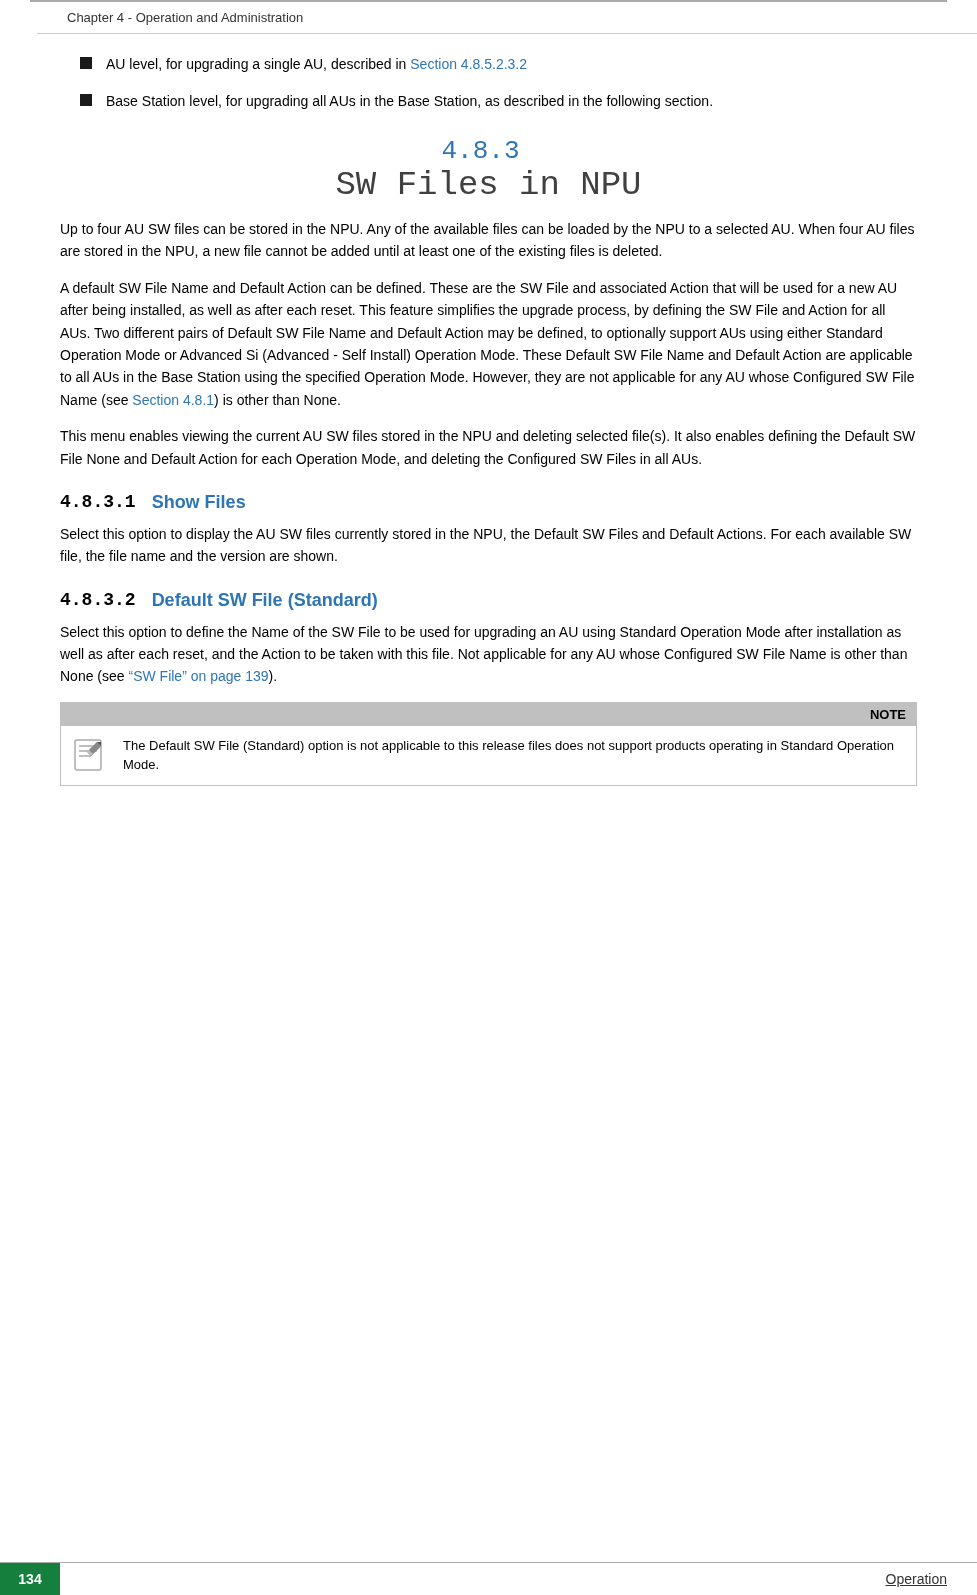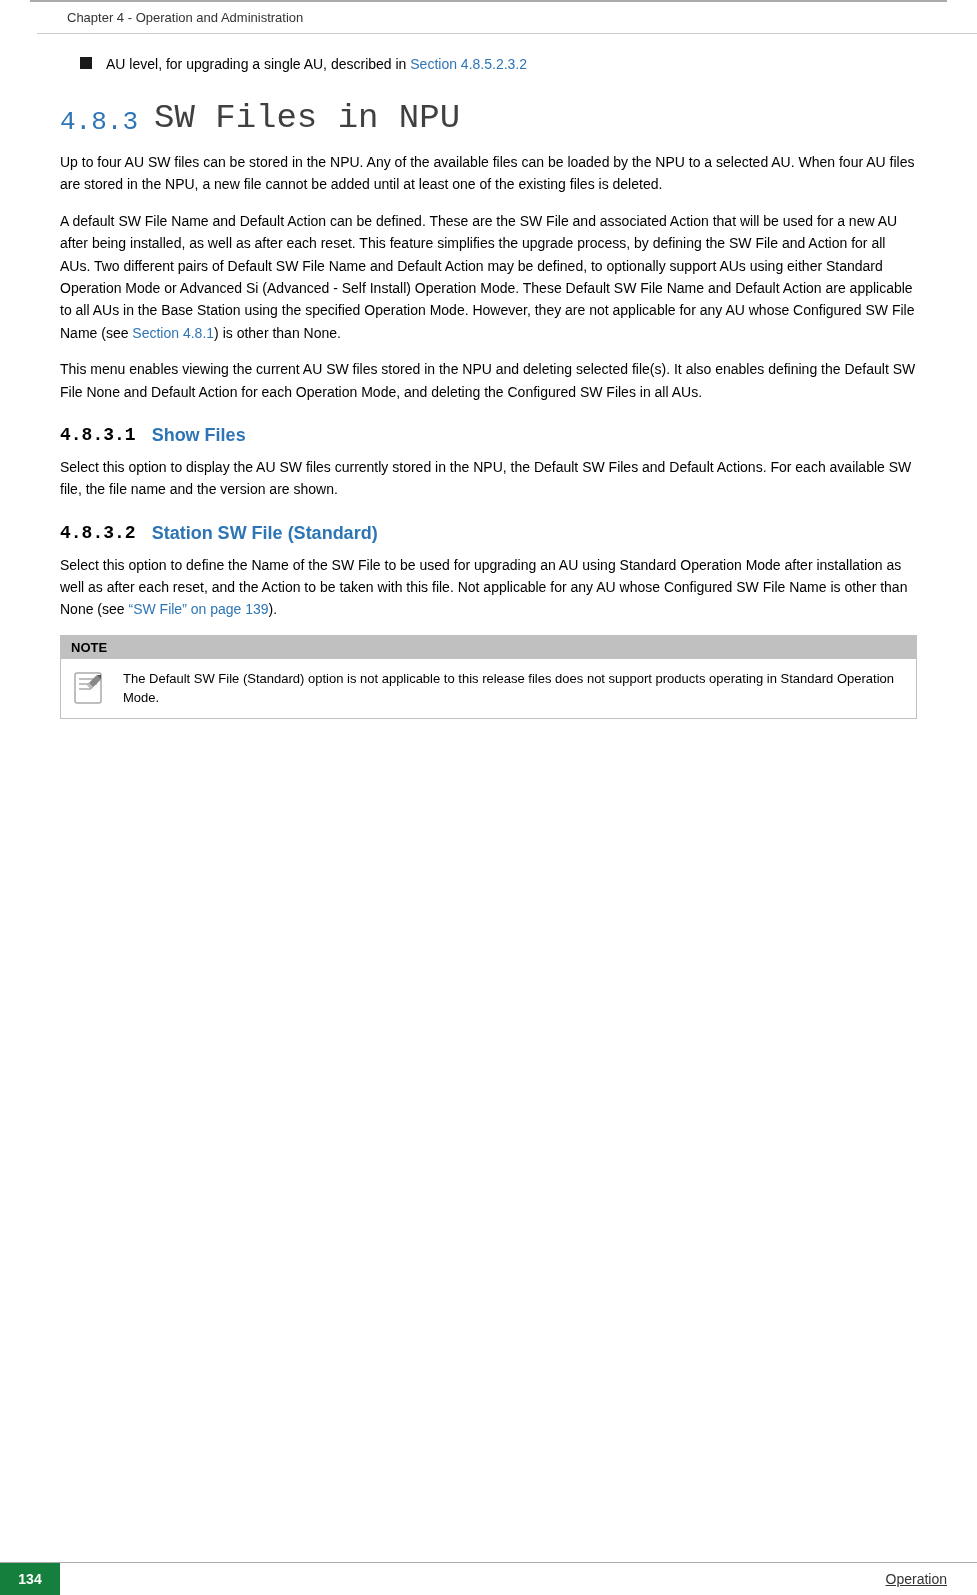--- a/index.html
+++ b/index.html
@@ -67,21 +67,22 @@
       margin-right: 16px;
     }
     .section-heading-large .section-title {
       font-size: 34px;
       font-family: 'Courier New', monospace;
       color: #404040;
       font-weight: normal;
     }
     .section-heading-large-row {
       display: flex;
-      align-items: flex-end;
+      align-items: center;
+      flex-direction: column;
     }
 
     
     .section-heading-medium {
       margin-top: 22px;
       margin-bottom: 10px;
       display: flex;
       align-items: center;
     }
     .section-heading-medium .section-num {
@@ -119,20 +120,21 @@
     .note-box {
       margin: 14px 0;
       border: 1px solid #c0c0c0;
     }
     .note-header {
       background: #c0c0c0;
       padding: 4px 10px;
       font-weight: bold;
       font-size: 13px;
       color: #000;
+      text-align: right;
     }
     .note-body {
       display: flex;
       align-items: flex-start;
       padding: 10px 10px;
       background: #fff;
     }
     .note-icon {
       width: 38px;
       height: 38px;
@@ -188,20 +190,24 @@
 
 <div class="content">
 
   <div class="bullet-item">
     <div class="bullet-square"></div>
     <div class="bullet-text">
       <span>AU level, for upgrading a single AU, described in </span><a class="link-text" href="#">Section 4.8.5.2.3.2</a>
     </div>
   </div>
 
+  <div class="bullet-item">
+    <div class="bullet-square"></div>
+    <div class="bullet-text">Base Station level, for upgrading all AUs in the Base Station, as described in the following section.</div>
+  </div>
 
   <div class="section-heading-large">
     <div class="section-heading-large-row">
       <span class="section-num">4.8.3</span>
       <span class="section-title">SW Files in NPU</span>
     </div>
   </div>
 
   <p class="body-para">Up to four AU SW files can be stored in the NPU. Any of the available files can be loaded by the NPU to a selected AU. When four AU files are stored in the NPU, a new file cannot be added until at least one of the existing files is deleted.</p>
 
@@ -213,21 +219,21 @@
 
   <div class="section-heading-medium">
     <span class="section-num">4.8.3.1</span>
     <span class="section-title">Show Files</span>
   </div>
 
   <p class="body-para">Select this option to display the AU SW files currently stored in the NPU, the Default SW Files and Default Actions. For each available SW file, the file name and the version are shown.</p>
 
   <div class="section-heading-medium">
     <span class="section-num">4.8.3.2</span>
-    <span class="section-title">Station SW File (Standard)</span>
+    <span class="section-title">Default SW File (Standard)</span>
   </div>
 
   <p class="body-para">
     <span>Select this option to define the Name of the SW File to be used for upgrading an AU using Standard Operation Mode after installation as well as after each reset, and the Action to be taken with this file. Not applicable for any AU whose Configured SW File Name is other than None (see </span><a class="link-text-quoted" href="#">“SW File” on page 139</a><span>).</span>
   </p>
 
   <div class="note-box">
     <div class="note-header">NOTE</div>
     <div class="note-body">
       <div class="note-icon">

